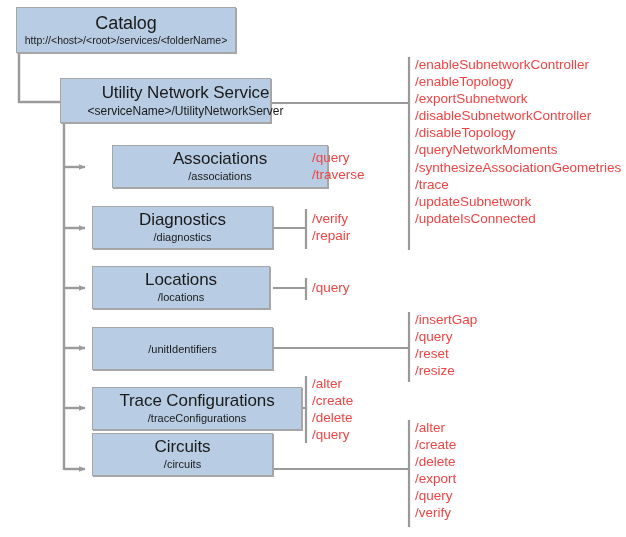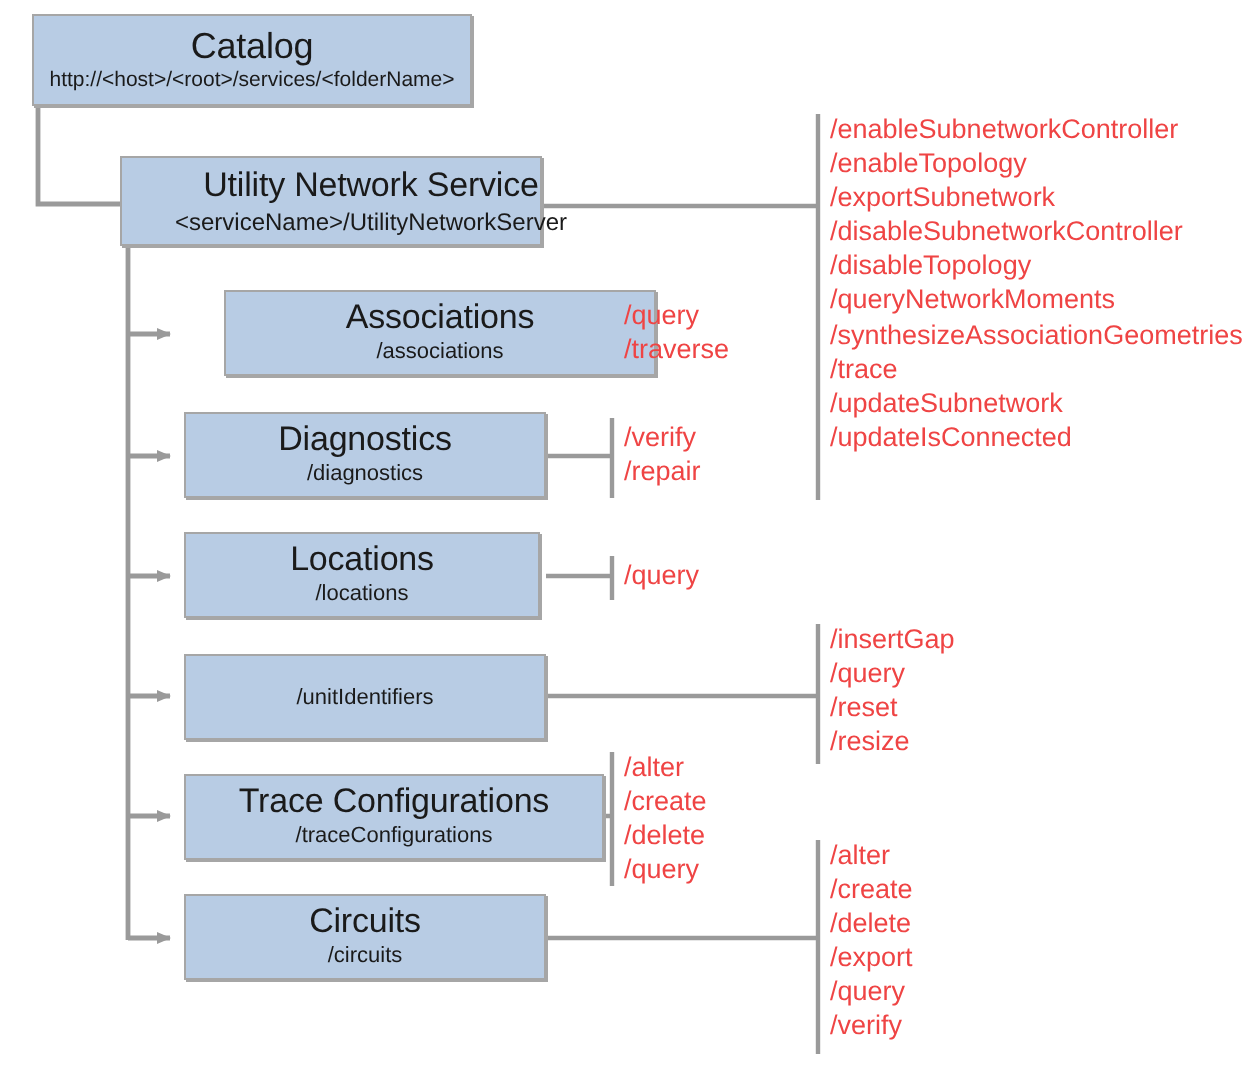--- a/index.html
+++ b/index.html
@@ -173,21 +173,21 @@
     <div class="node-title">Trace Configurations</div>
     <div class="node-sub">/traceConfigurations</div>
   </div>
   <div class="op-list" style="left:312px; top:375px;">
     <span class="op-item">/alter</span>
     <span class="op-item">/create</span>
     <span class="op-item">/delete</span>
     <span class="op-item">/query</span>
   </div>
 
-  <div class="node" style="left:92px; top:447px; width:181px; height:43px;">
+  <div class="node" style="left:92px; top:433px; width:181px; height:43px;">
     <div class="node-title">Circuits</div>
     <div class="node-sub">/circuits</div>
   </div>
   <div class="op-list" style="left:415px; top:419px;">
     <span class="op-item">/alter</span>
     <span class="op-item">/create</span>
     <span class="op-item">/delete</span>
     <span class="op-item">/export</span>
     <span class="op-item">/query</span>
     <span class="op-item">/verify</span>

